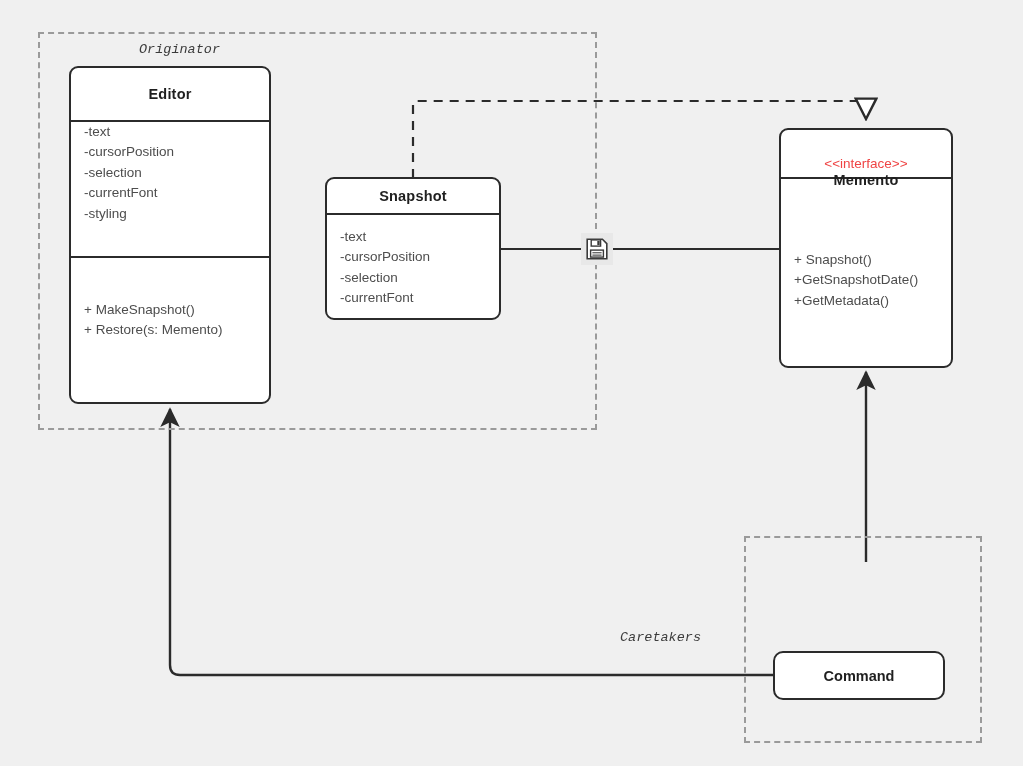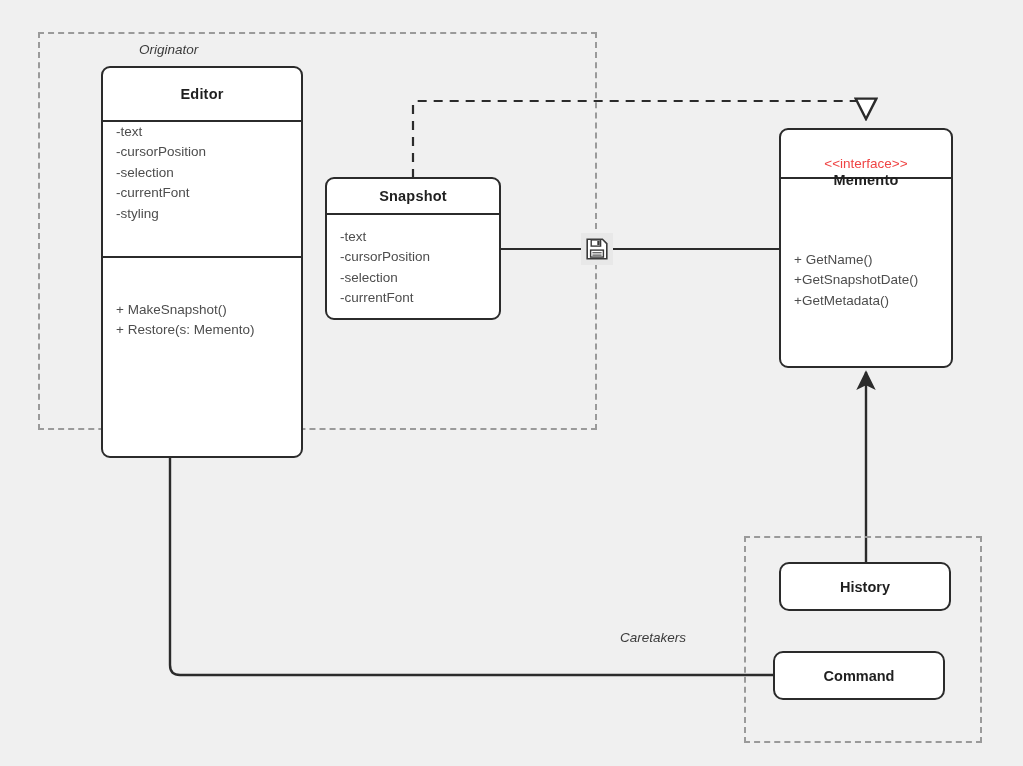--- a/index.html
+++ b/index.html
@@ -34,20 +34,21 @@
     border: 2px dashed #9a9a9a;
     box-sizing: border-box;
     background: transparent;
   }
   .group-label {
     position: absolute;
     font-style: italic;
     font-size: 13.5px;
     color: #3b3b3b;
     white-space: nowrap;
+    font-family: Liberation Mono, monospace;
   }
 
   
   .uml-box {
     position: absolute;
     background: #ffffff;
     border: 2px solid #2b2b2b;
     border-radius: 9px;
     box-sizing: border-box;
     overflow: hidden;
@@ -142,21 +143,21 @@
      Editor --&gt;
     <path d="M 779 675 L 180 675 Q 170 675 170 665 L 170 409" fill="none" stroke="#2b2b2b" stroke-width="2.4" marker-end="url(#filledArrow)"></path>
   </svg>
 
   <div class="group-frame" style="left:38px; top:32px; width:559px; height:398px;"></div>
   <div class="group-label" style="left:139px; top:42px;">Originator</div>
 
   <div class="group-frame" style="left:744px; top:536px; width:238px; height:207px;"></div>
   <div class="group-label" style="left:620px; top:630px;">Caretakers</div>
 
-  <div class="uml-box" style="left:69px; top:66px; width:202px; height:392px;margin-left:32px;">
+  <div class="uml-box" style="left:69px; top:66px; width:202px; height:338px;">
     <div class="uml-header" style="height:54px;">
       <span class="uml-title">Editor</span>
     </div>
     <div class="uml-section divided" style="height:136px;">
       <div class="uml-line">-text</div>
       <div class="uml-line">-cursorPosition</div>
       <div class="uml-line">-selection</div>
       <div class="uml-line">-currentFont</div>
       <div class="uml-line">-styling</div>
     </div>
@@ -177,38 +178,35 @@
       <div class="uml-line">-currentFont</div>
     </div>
   </div>
 
   <div class="uml-box" style="left:779px; top:128px; width:174px; height:240px;">
     <div class="uml-header" style="height:49px; padding-top:3px;">
       <span class="uml-stereotype">&lt;&lt;interface&gt;&gt;</span>
       <span class="uml-title">Memento</span>
     </div>
     <div class="uml-section" style="padding-top:71px;">
-      <div class="uml-line">+ GetName()</div>
+      <div class="uml-line">+ Snapshot()</div>
       <div class="uml-line">+GetSnapshotDate()</div>
       <div class="uml-line">+GetMetadata()</div>
     </div>
   </div>
 
   <div class="icon-chip" style="left:581px; top:233px;">
     <svg width="22" height="22" viewBox="0 0 22 22">
       <path d="M1.2 1.2 H16.4 L20.8 5.6 V20.8 H1.2 Z" fill="#ffffff" stroke="#3a3a3a" stroke-width="1.6"></path>
       <rect x="5.2" y="1.9" width="9.4" height="6.2" fill="#ffffff" stroke="#3a3a3a" stroke-width="1.4"></rect>
       <rect x="11.3" y="3.0" width="2.4" height="4.0" fill="#3a3a3a"></rect>
       <rect x="4.6" y="12.1" width="12.8" height="7.0" fill="#ffffff" stroke="#3a3a3a" stroke-width="1.4"></rect>
       <rect x="6.4" y="14.1" width="9.2" height="1.25" fill="#5a5a5a"></rect>
       <rect x="6.4" y="16.5" width="9.2" height="1.25" fill="#5a5a5a"></rect>
     </svg>
   </div>
 
-  <div class="plain-box" style="left:779px; top:562px; width:172px; height:49px;">
-    <span class="plain-label">History</span>
-  </div>
 
   <div class="plain-box" style="left:773px; top:651px; width:172px; height:49px;">
     <span class="plain-label">Command</span>
   </div>
 
 </div>
 
 </body></html>

